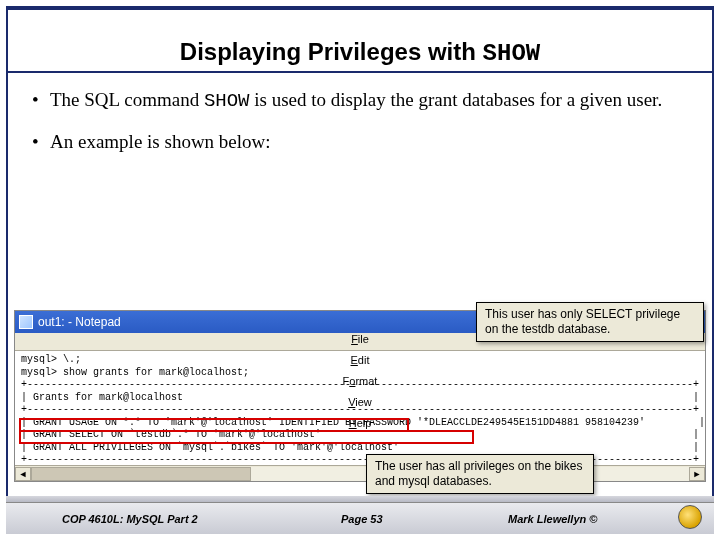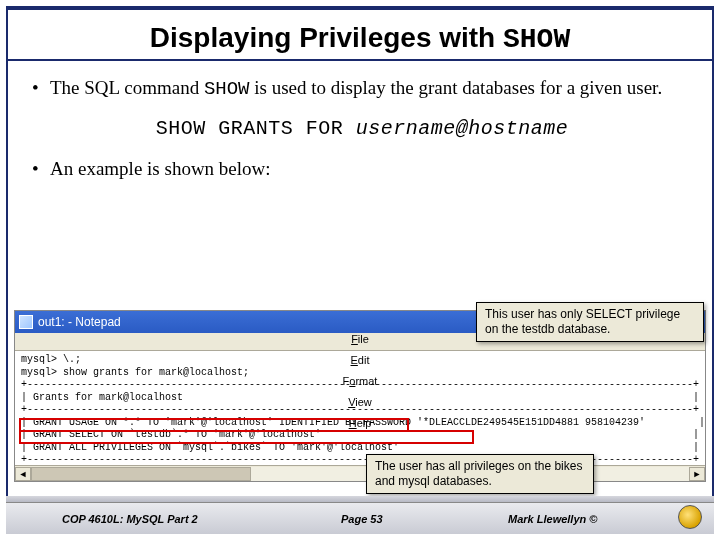--- a/index.html
+++ b/index.html
@@ -1,19 +1,19 @@
 <!DOCTYPE html>
 <html><head>
 <meta charset="utf-8">
 <style>
   * { box-sizing: border-box; margin: 0; padding: 0; }
   body { width: 720px; height: 540px; font-family: Arial, sans-serif; position: relative; overflow: hidden; background: #fff; }
   .slide-border { position: absolute; top: 6px; left: 6px; right: 6px; bottom: 6px; border: 2px solid #1a2a6c; }
   .title-rule-top { position: absolute; top: 6px; left: 6px; right: 6px; height: 4px; background: #1a2a6c; }
-  .title { text-align: center; font-size: 28px; font-family: Arial, sans-serif; color: #000; margin-top: 22px; }
+  .title { text-align: center; font-size: 24px; font-family: Arial, sans-serif; color: #000; margin-top: 38px; }
   .title .mono { font-family: "Courier New", monospace; }
   .title-rule-bot { height: 2px; background: #1a2a6c; margin: 4px 8px 0 8px; }
   .content { padding: 14px 28px 0 32px; }
   ul.bul { list-style: none; }
   ul.bul > li { position: relative; font-family: "Times New Roman", serif; font-size: 19px; line-height: 1.35; margin-bottom: 14px; padding-left: 18px; text-align: justify; }
   ul.bul > li::before { content: "•"; position: absolute; left: 0; top: 0; }
   .mono { font-family: "Courier New", monospace; }
   .syntax-line { font-family: "Courier New", monospace; font-size: 20px; text-align: center; margin: 0 0 16px 0; letter-spacing: 0.5px; }
   .syntax-line .ital { font-style: italic; }
 
@@ -51,23 +51,20 @@
   <span>Displaying Privileges with </span><span class="mono">SHOW</span>
 </h1>
 <div class="title-rule-bot"></div>
 
 <div class="content">
   <ul class="bul">
     <li>
       <span>The SQL command </span><span class="mono">SHOW</span><span> is used to display the grant databases for a given user.</span>
     </li>
   </ul>
-  <div class="syntax-line">
-    <span>SHOW GRANTS FOR </span><span class="ital">username@hostname</span>
-  </div>
   <ul class="bul">
     <li>An example is shown below:</li>
   </ul>
 </div>
 
 <div class="screenshot">
   <div class="titlebar">
     <span class="np-icon"></span>
     <span>out1: - Notepad</span>
     <div class="sys-btns">

